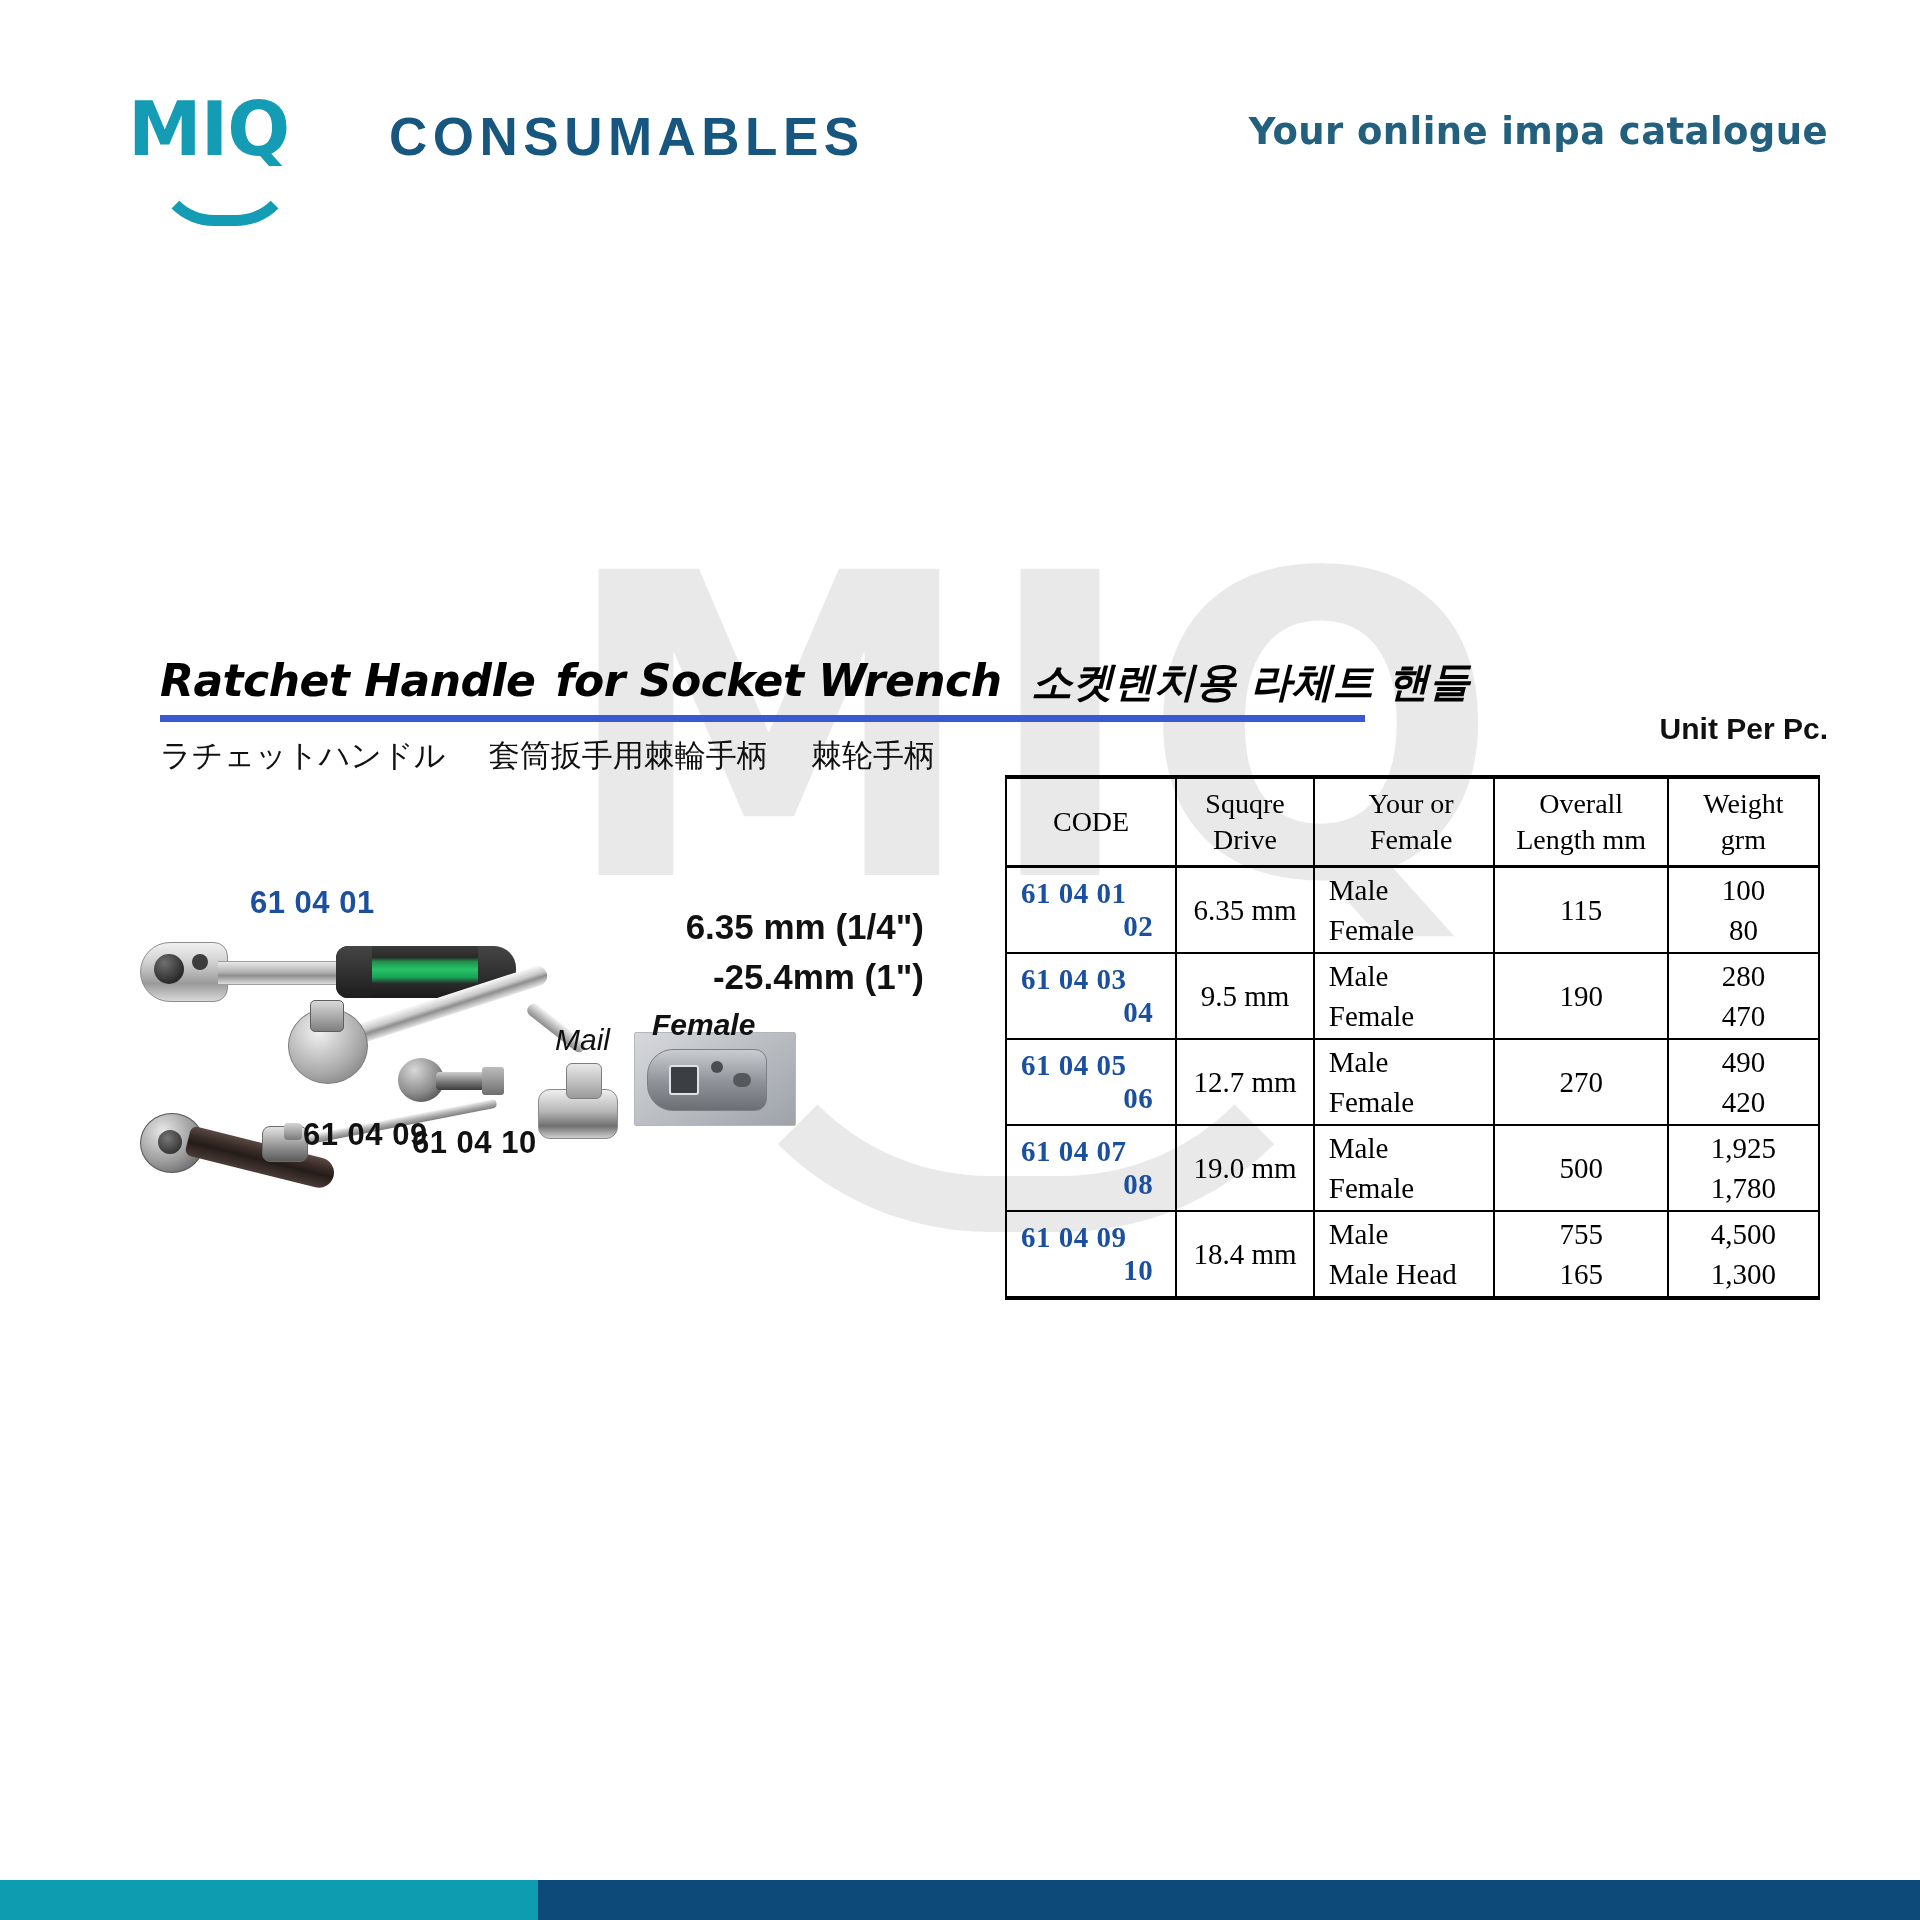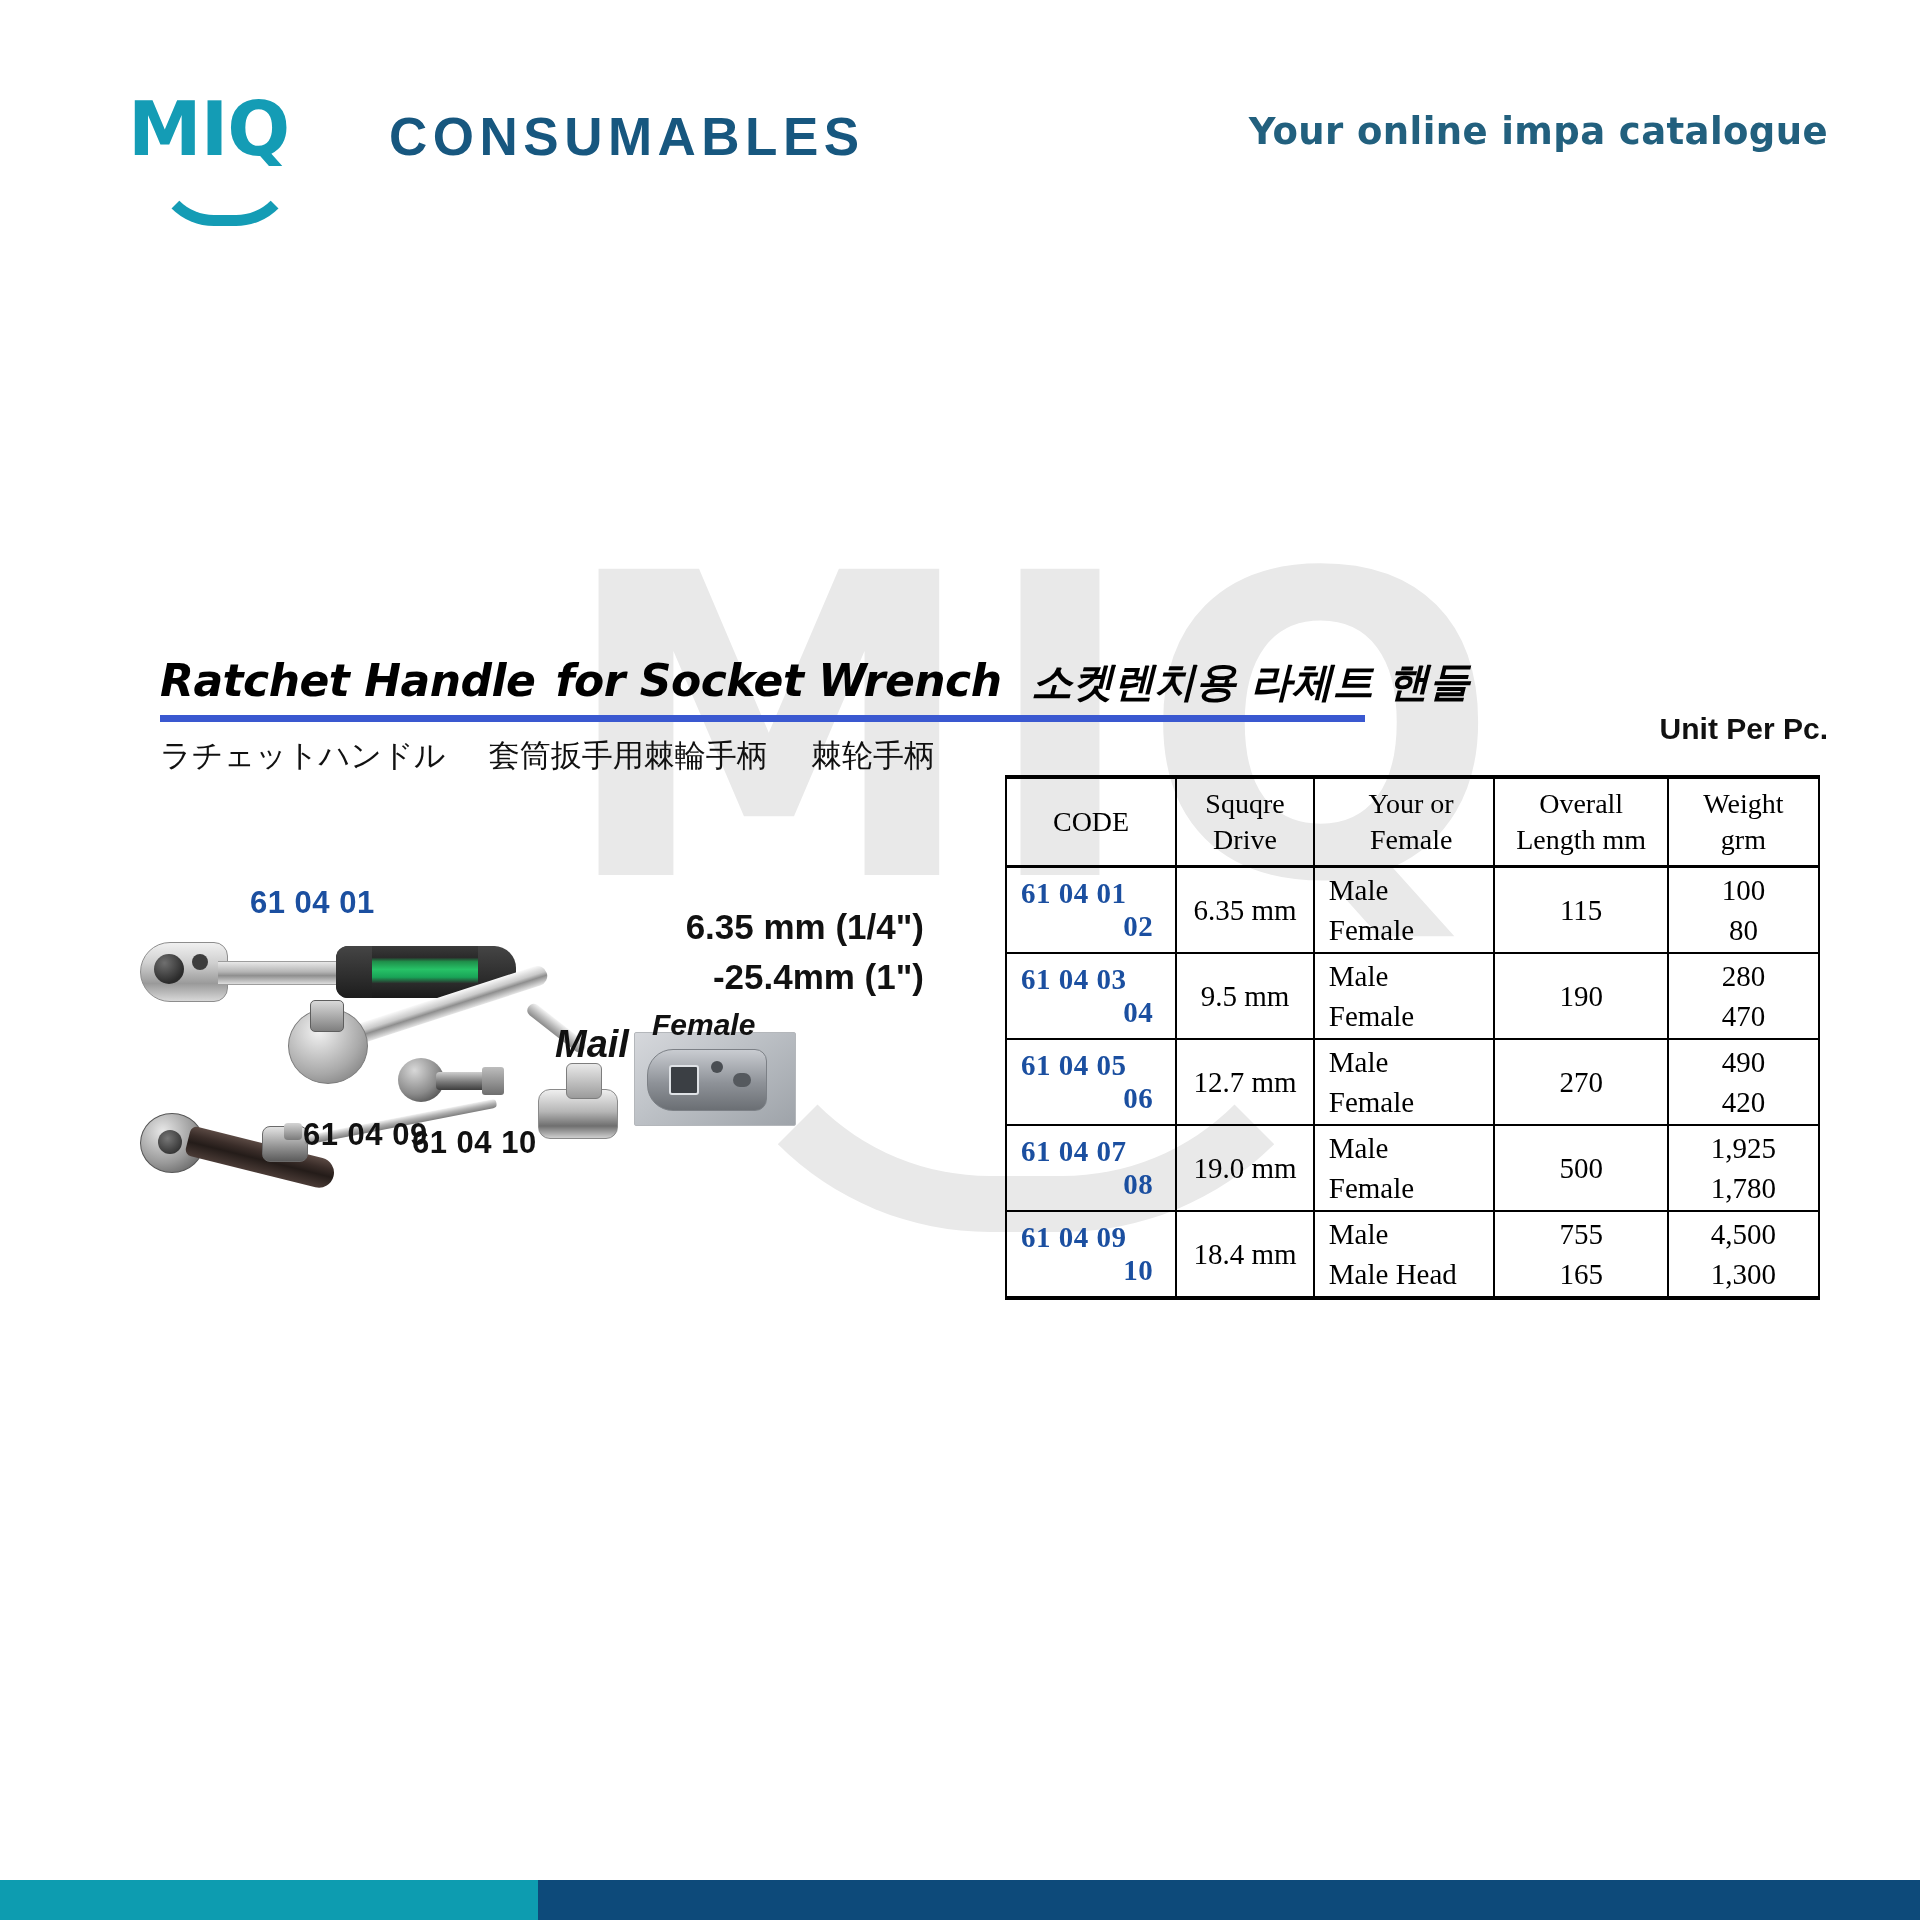--- a/index.html
+++ b/index.html
@@ -267,22 +267,22 @@
     color: #111;
     text-align: right;
     width: 260px;
   }
   #label-mail {
     position: absolute;
     left: 415px;
     top: 183px;
     font-family: "Liberation Sans", sans-serif;
     font-style: italic;
-    font-weight: bold;
-    font-size: 38px;
+    font-weight: normal;
+    font-size: 30px;
     color: #111;
   }
   #label-female {
     position: absolute;
     left: 512px;
     top: 168px;
     font-family: "Liberation Sans", sans-serif;
     font-style: italic;
     font-weight: bold;
     font-size: 30px;

